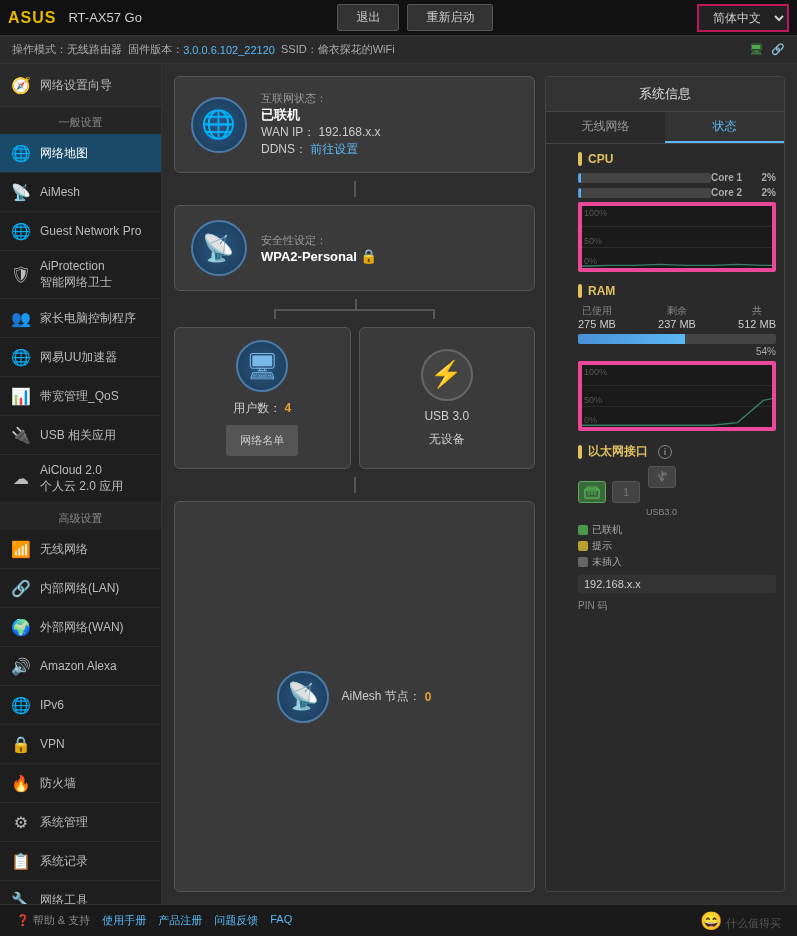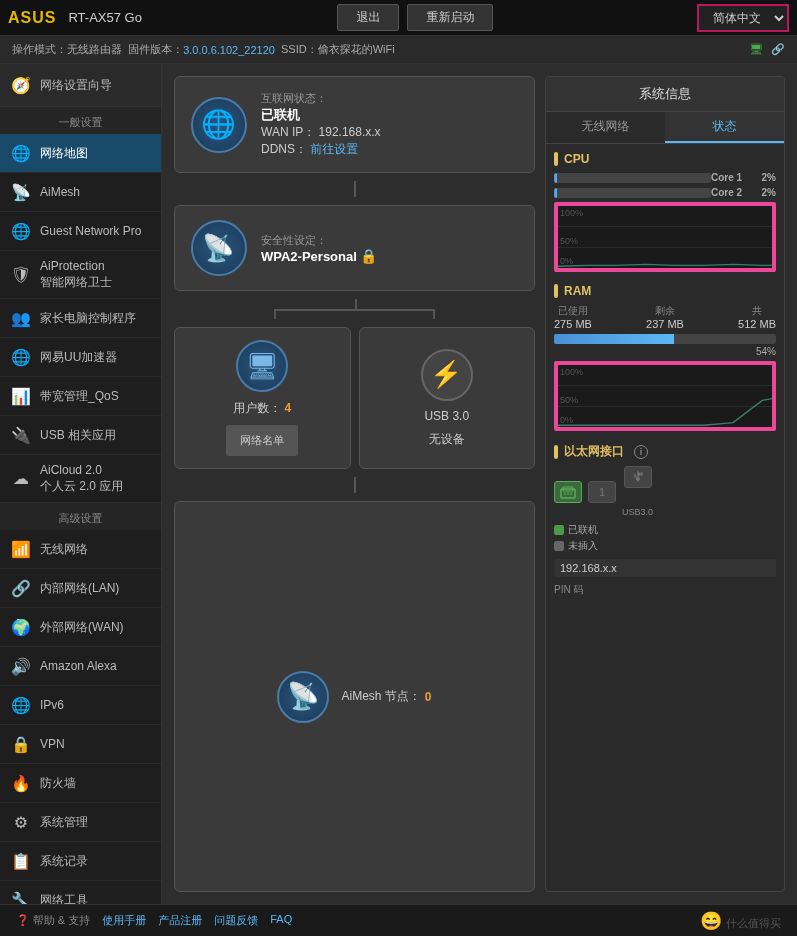--- a/index.html
+++ b/index.html
@@ -304,20 +304,21 @@
       background: #333;
     }
     .sys-content {
       flex: 1;
       overflow-y: auto;
       padding: 8px;
     }
 
     .sys-section {
       margin-bottom: 12px;
+      margin-left: 24px;
     }
     .sys-section-title {
       display: flex;
       align-items: center;
       gap: 6px;
       font-size: 12px;
       color: #e0c060;
       margin-bottom: 6px;
       font-weight: bold;
     }
@@ -801,20 +802,24 @@
               </div>
               <div class="eth-port-label">USB3.0</div>
             </div>
           </div>
           <div class="legend-row">
             <div class="legend-item">
               <div class="legend-dot green"></div>
               <span>已联机</span>
             </div>
             <div class="legend-item">
+              <div class="legend-dot yellow"></div>
+              <span>提示</span>
+            </div>
+            <div class="legend-item">
               <div class="legend-dot gray"></div>
               <span>未插入</span>
             </div>
           </div>
           <div class="ip-section">
             <div class="ip-value">192.168.x.x</div>
           </div>
           <div class="ip-section" style="margin-top:6px;">
             <div class="ip-label">PIN 码</div>
           </div>

